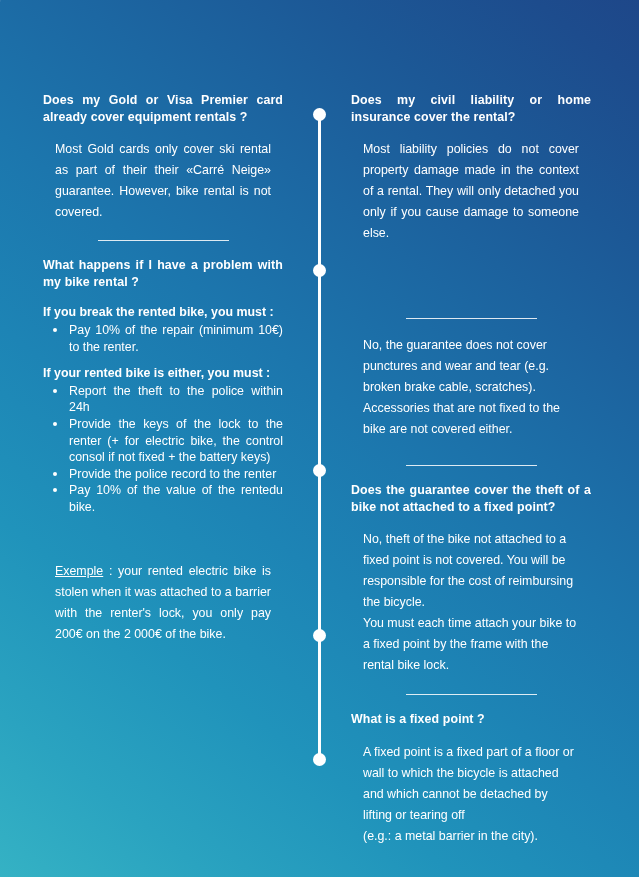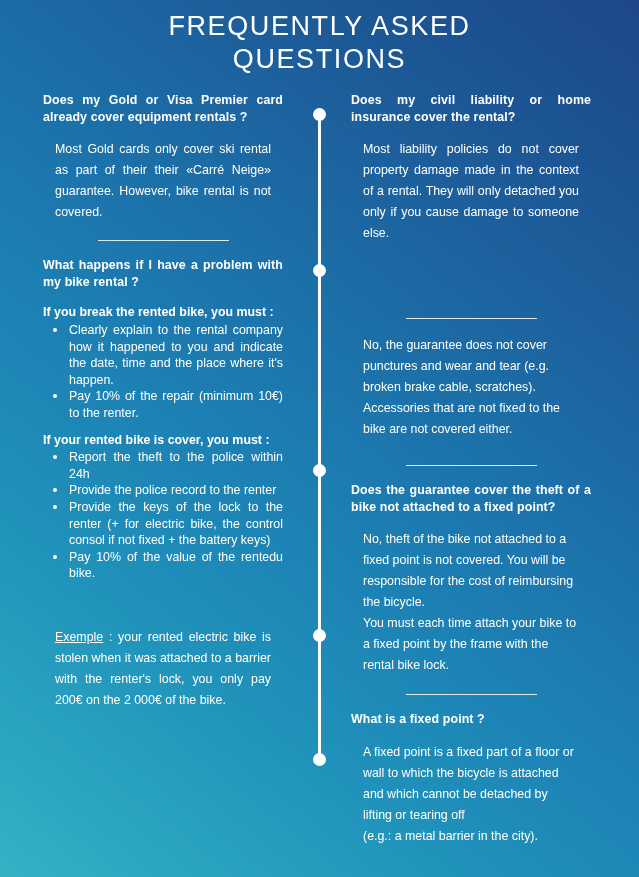--- a/index.html
+++ b/index.html
@@ -155,23 +155,20 @@
   }
   .spacer-md { height: 23px; }
 
   u.underline-term { text-decoration: underline; }
 </style>
 </head>
 <body>
 
 <div id="page">
 
-  <div id="title-block">
-    <h1 class="page-title">FREQUENTLY ASKED QUESTIONS</h1>
-  </div>
 
   <div id="timeline"></div>
   <div class="timeline-dot" style="top:114px"></div>
   <div class="timeline-dot" style="top:270px"></div>
   <div class="timeline-dot" style="top:470px"></div>
   <div class="timeline-dot" style="top:635px"></div>
   <div class="timeline-dot" style="top:759px"></div>
 
   <div id="left-column" class="column">
 
@@ -180,29 +177,28 @@
       <p class="faq-answer">Most Gold cards only cover ski rental as part of their their «Carré Neige» guarantee. However, bike rental is not covered.</p>
     </div>
 
     <div class="divider"></div>
 
     <div class="faq-item">
       <p class="faq-question">What happens if I have a problem with my bike rental ?</p>
 
       <p class="faq-lead">If you break the rented bike, you must :</p>
       <ul class="faq-list">
-        <li>Clearly explain to the rental company how it happened to you and indicate the date, time and the place where it's happen.</li>
         <li>Pay 10% of the repair (minimum 10€) to the renter.</li>
       </ul>
 
-      <p class="faq-lead">If your rented bike is cover, you must :</p>
+      <p class="faq-lead">If your rented bike is either, you must :</p>
       <ul class="faq-list">
         <li>Report the theft to the police within 24h</li>
+        <li>Provide the keys of the lock to the renter (+ for electric bike, the control consol if not fixed + the battery keys)</li>
         <li>Provide the police record to the renter</li>
-        <li>Provide the keys of the lock to the renter (+ for electric bike, the control consol if not fixed + the battery keys)</li>
         <li>Pay 10% of the value of the rentedu bike.</li>
       </ul>
 
       <div class="spacer-md"></div>
 
       <p class="faq-answer"><u class="underline-term">Exemple</u><span> : your rented electric bike is stolen when it was attached to a barrier with the renter's lock, you only pay 200€ on the 2 000€ of the bike.</span></p>
     </div>
 
   </div>
 

